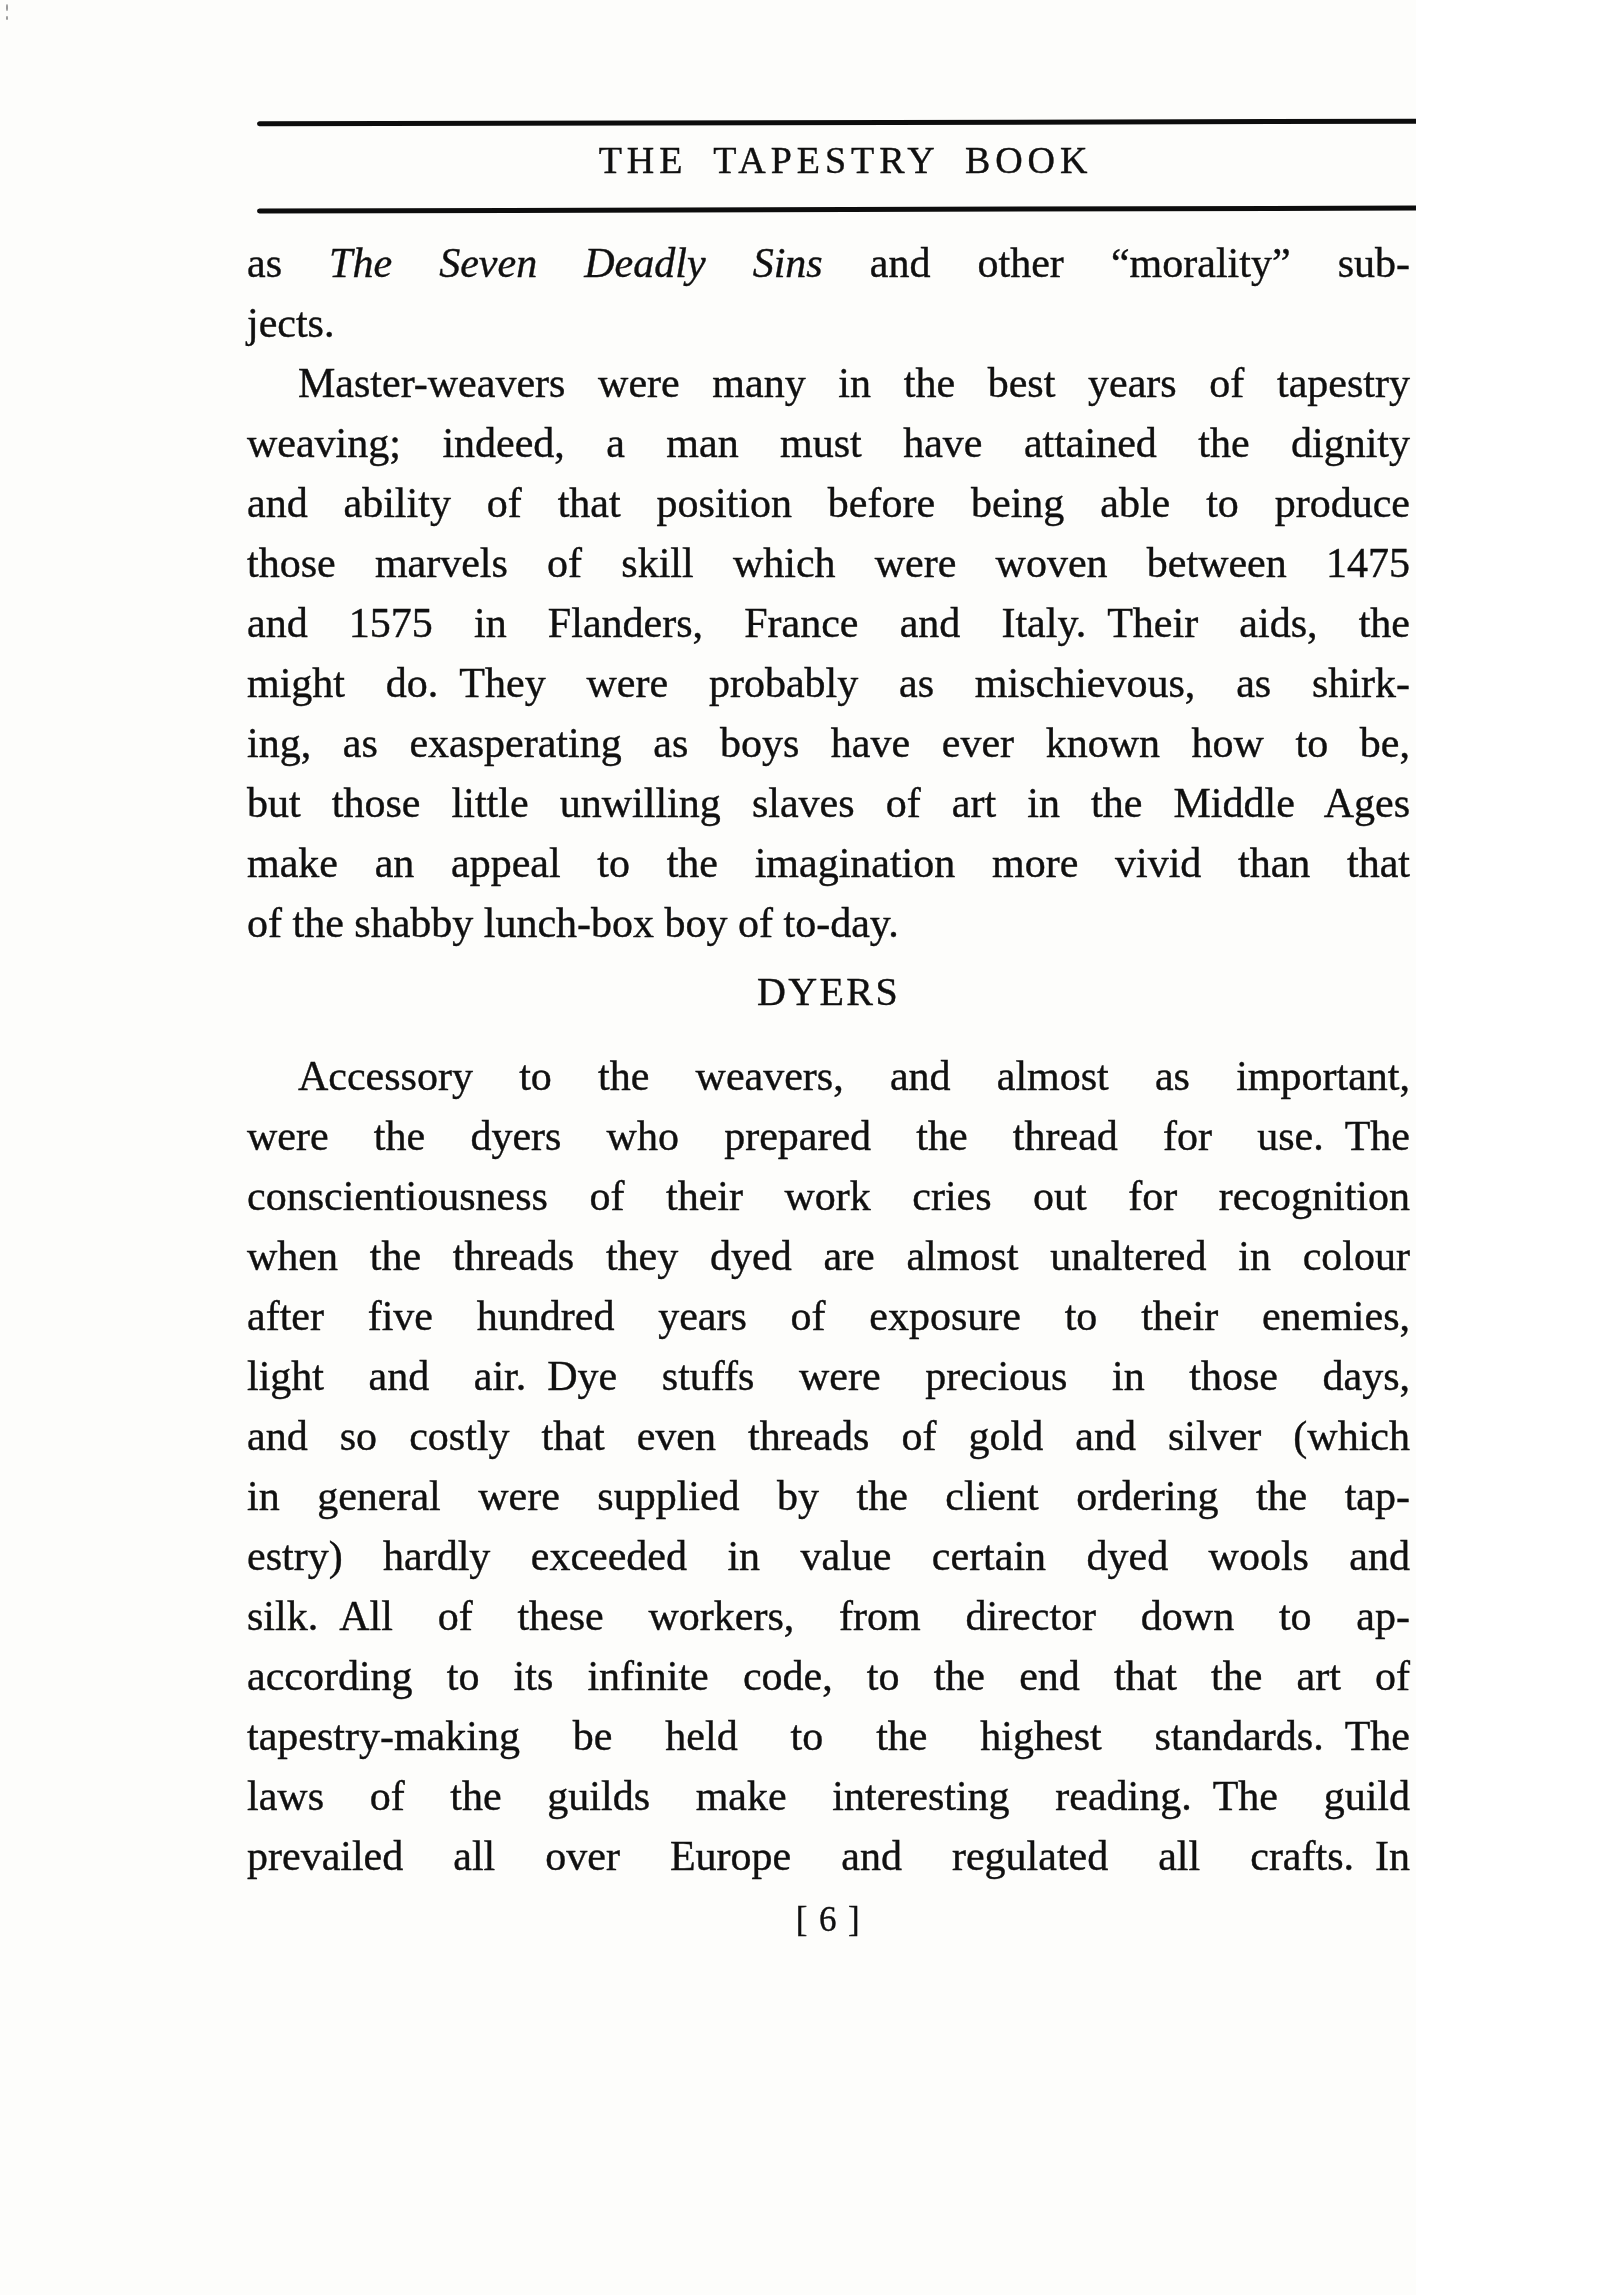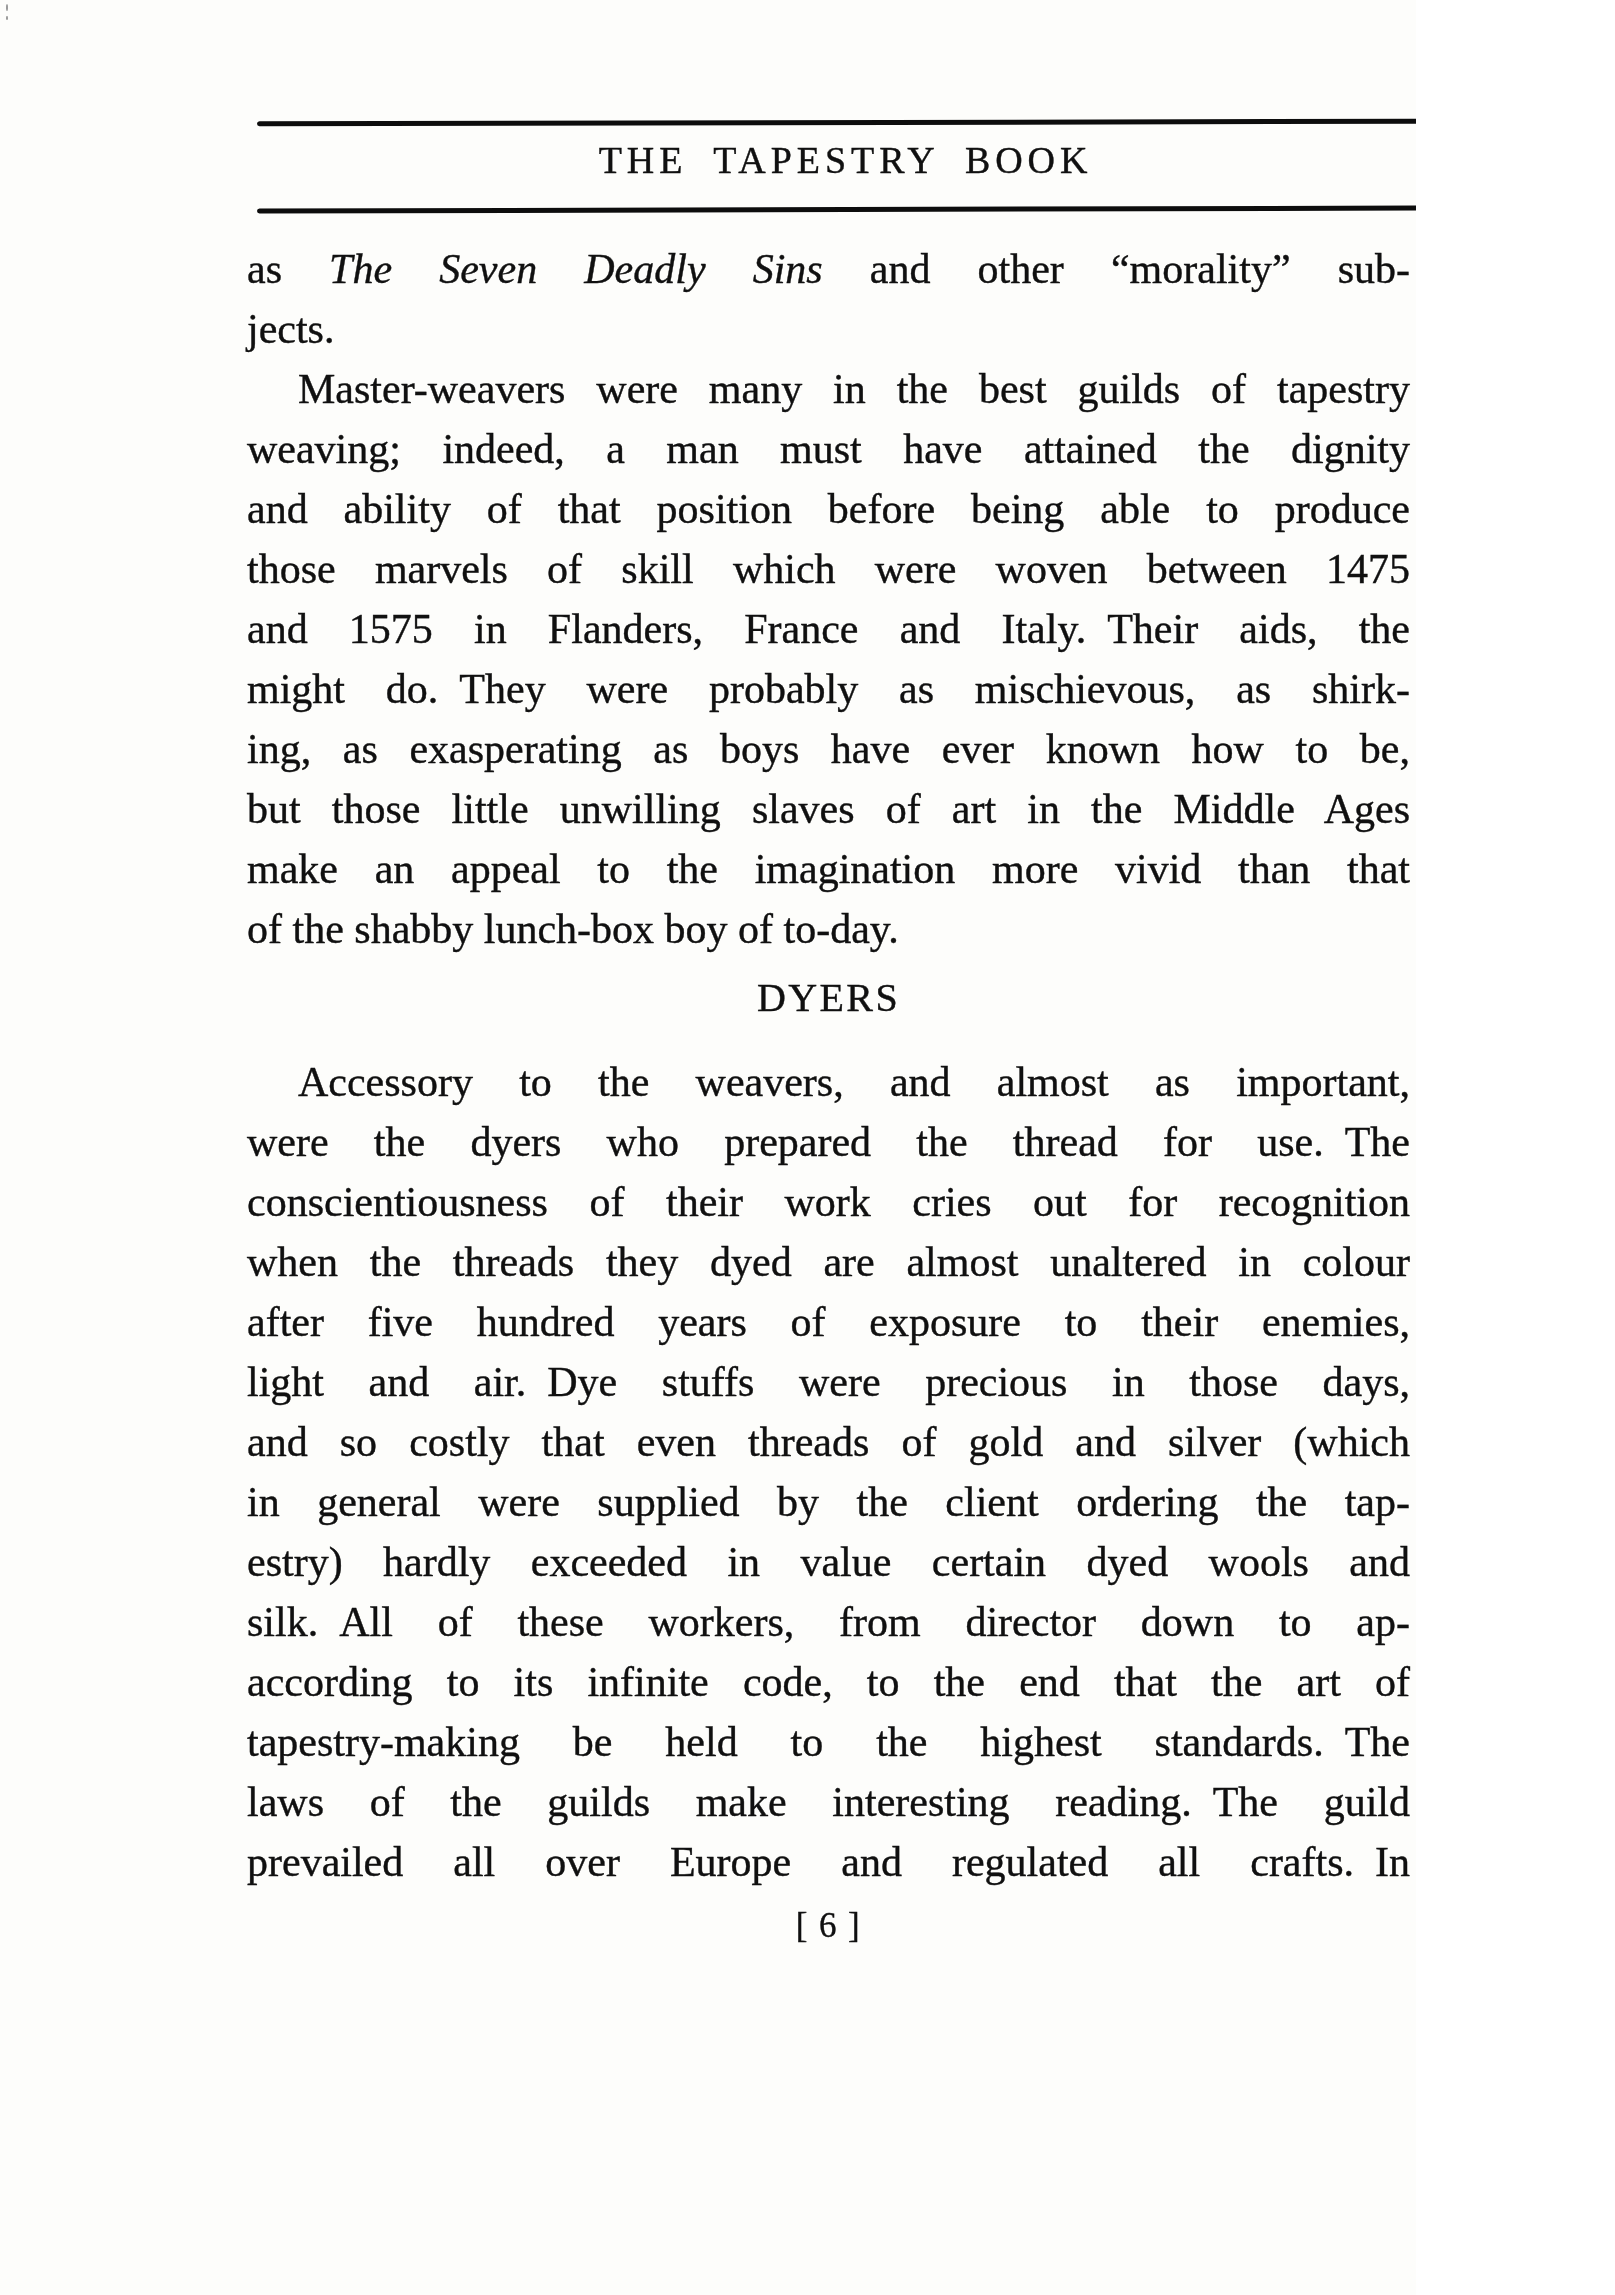--- a/index.html
+++ b/index.html
@@ -36,21 +36,21 @@
     font-size: 38px;
     letter-spacing: 0.13em;
     word-spacing: 0.32em;
     -webkit-text-stroke: 0.4px currentColor;
     white-space: nowrap;
   }
   
   .body-column {
     position: absolute;
     left: 247px;
-    top: 239px;
+    top: 233px;
     width: 1163px;
     font-size: 42px;
     -webkit-text-stroke: 0.4px currentColor;
   }
   .line {
     height: 60px;
     line-height: 60px;
     text-align: justify;
     text-align-last: justify;
     white-space: nowrap;
@@ -94,21 +94,21 @@
 <div class="page">
 
   <div class="rule rule-top"></div>
   <div class="running-head">THE TAPESTRY BOOK</div>
   <div class="rule rule-bottom"></div>
 
   <div class="body-column">
     <div class="text-block">
         <div class="line"><span>as </span><span class="italic">The Seven Deadly Sins</span><span> and other “morality” sub-</span></div>
         <div class="line flush"><span>jects.</span></div>
-        <div class="line indent"><span>Master-weavers were many in the best guilds of tapestry</span></div>
+        <div class="line indent"><span>Master-weavers were many in the best years of tapestry</span></div>
         <div class="line"><span>weaving; indeed, a man must have attained the dignity</span></div>
         <div class="line"><span>and ability of that position before being able to produce</span></div>
         <div class="line"><span>those marvels of skill which were woven between 1475</span></div>
         <div class="line"><span>and 1575 in Flanders, France and Italy. Their aids, the</span></div>
         <div class="line"><span>might do. They were probably as mischievous, as shirk-</span></div>
         <div class="line"><span>ing, as exasperating as boys have ever known how to be,</span></div>
         <div class="line"><span>but those little unwilling slaves of art in the Middle Ages</span></div>
         <div class="line"><span>make an appeal to the imagination more vivid than that</span></div>
         <div class="line flush"><span>of the shabby lunch-box boy of to-day.</span></div>
       </div>

